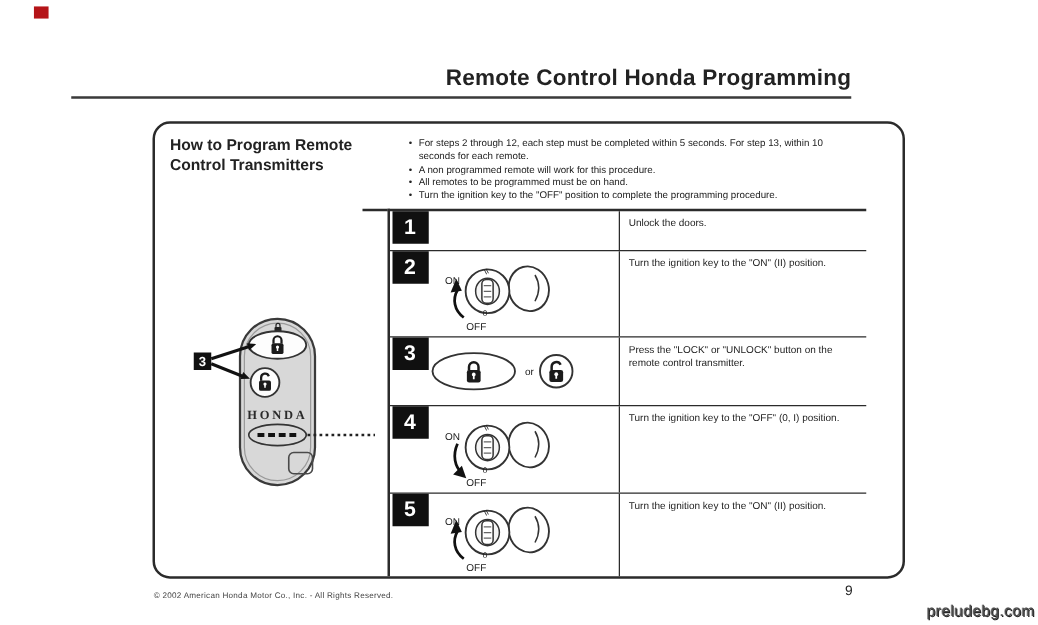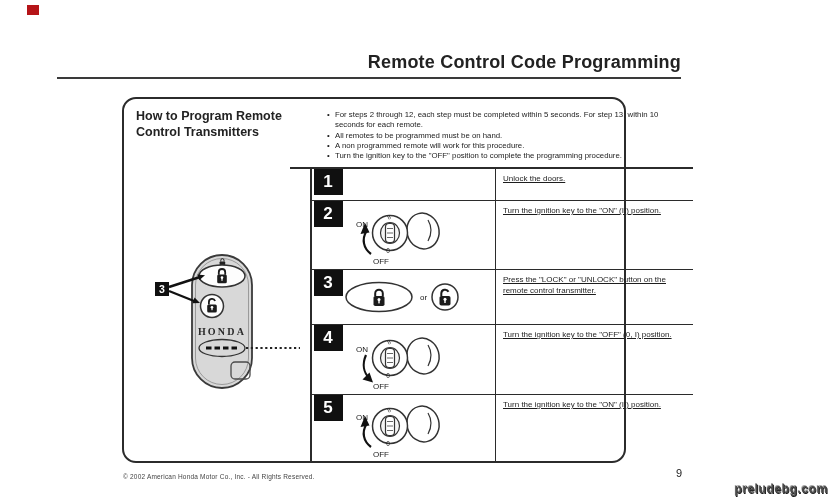--- a/index.html
+++ b/index.html
@@ -7,21 +7,21 @@
     width:830px;height:500px;position:relative;background:#ffffff;
     font-family:"Liberation Sans", sans-serif;color:#1a1a1a;overflow:hidden;
   }
   .red-mark{position:absolute;left:27px;top:5px;}
   .doc-title{
     position:absolute;top:52px;right:149px;font-size:18px;font-weight:bold;
     letter-spacing:.2px;color:#222;white-space:nowrap;
   }
   .title-rule{position:absolute;top:77px;left:57px;width:624px;height:0;border-top:2px solid #3a3a3a;}
   .main-box{
-    position:absolute;left:122px;top:97px;width:504px;height:366px;
+    position:absolute;left:122px;top:97px;width:602px;height:366px;
     border:2px solid #2b2b2b;border-radius:14px;box-sizing:border-box;
   }
   .panel-heading{
     position:absolute;left:12px;top:9px;width:185px;
     font-size:12.5px;font-weight:bold;line-height:1.3;color:#222;
   }
   .notes{position:absolute;left:198px;top:7px;width:362px;margin:4px;padding:0;list-style:none;}
   .notes li{
     position:relative;padding-left:9px;font-size:7.8px;line-height:1.32;color:#222;
   }
@@ -40,48 +40,48 @@
   .row-4{height:70px;}
   .step-num{
     position:absolute;left:1.5px;top:0;width:29px;height:26px;background:#101010;
     color:#fff;font-size:17px;font-weight:bold;display:flex;align-items:center;
     justify-content:center;z-index:2;
   }
   .cell-diagram{
     width:184px;box-sizing:border-box;border-right:1.5px solid #2b2b2b;
     display:flex;align-items:center;justify-content:center;flex:none;
   }
-  .cell-text{flex:1;padding:5px 7px;font-size:8px;line-height:1.35;color:#1d1d1d;text-decoration:underline;}
+  .cell-text{flex:1;padding:5px 7px;font-size:8px;line-height:1.35;color:#1d1d1d;}
   .fob-illustration{position:absolute;left:18px;top:151px;}
   .footer-note{position:absolute;left:123px;top:473px;font-size:6.5px;color:#444;letter-spacing:.2px;}
   .page-number{position:absolute;left:676px;top:467px;font-size:11px;color:#222;}
   .watermark{
-    position:absolute;right:2px;top:482px;font-size:12.5px;font-weight:bold;
+    position:absolute;right:2px;top:482px;font-size:12.5px;font-weight:normal;
     color:#4a4a4a;letter-spacing:.3px;
     text-shadow:0.6px 0.6px 0 #1c1c1c, -0.6px -0.6px 0 #a8a8a8;
   }
 </style>
 </head>
 <body>
 
 <svg class="red-mark" width="12" height="10">
   <rect x="0" y="0" width="12" height="10" fill="#b51418"></rect>
 </svg>
 
-<div class="doc-title">Remote Control Code Programming</div>
+<div class="doc-title">Remote Control Honda Programming</div>
 <div class="title-rule"></div>
 
 <div class="main-box">
 
   <div class="panel-heading">How to Program Remote Control Transmitters</div>
 
   <ul class="notes">
     <li>For steps 2 through 12, each step must be completed within 5 seconds. For step 13, within 10 seconds for each remote.</li>
+    <li>A non programmed remote will work for this procedure.</li>
     <li>All remotes to be programmed must be on hand.</li>
-    <li>A non programmed remote will work for this procedure.</li>
     <li>Turn the ignition key to the "OFF" position to complete the programming procedure.</li>
   </ul>
 
   <div class="table-top-ext"></div>
 
   <svg class="fob-illustration" width="160" height="145" viewBox="0 0 160 145">
     <rect x="50" y="5" width="60" height="133" rx="30" fill="#d8d8d8" stroke="#3a3a3a" stroke-width="1.8"></rect>
     <rect x="53.5" y="8.5" width="53" height="126" rx="26.5" fill="none" stroke="#9a9a9a" stroke-width="1"></rect>
 
     <g>

